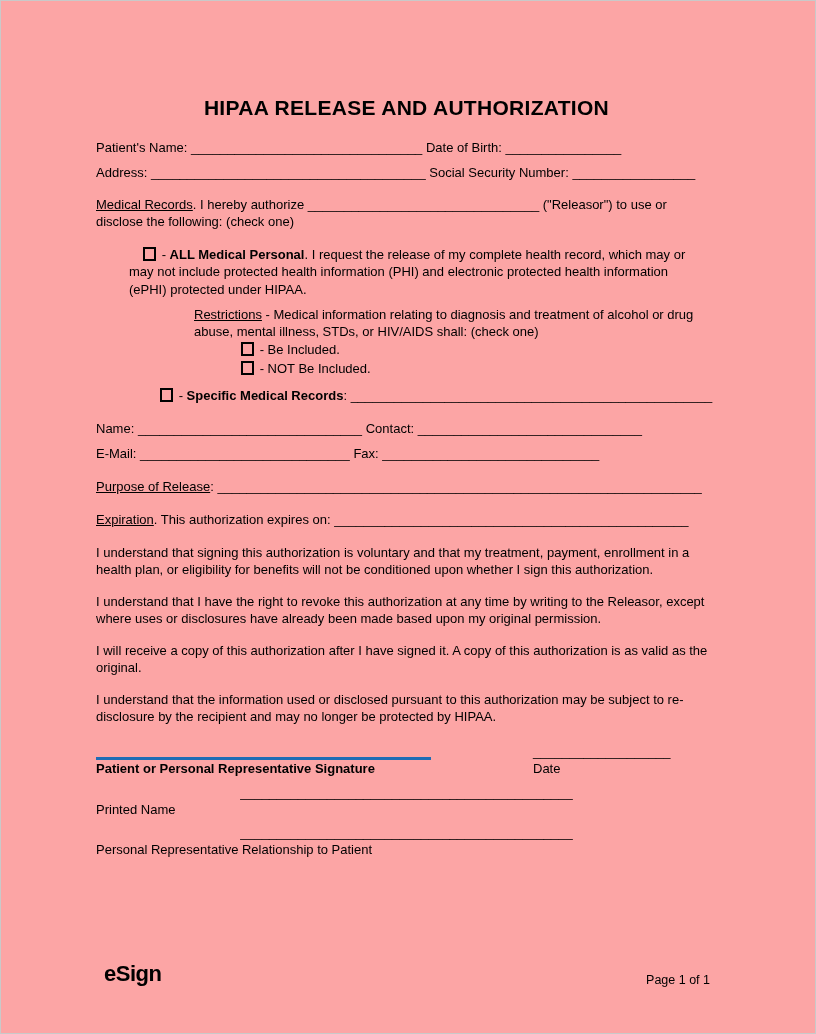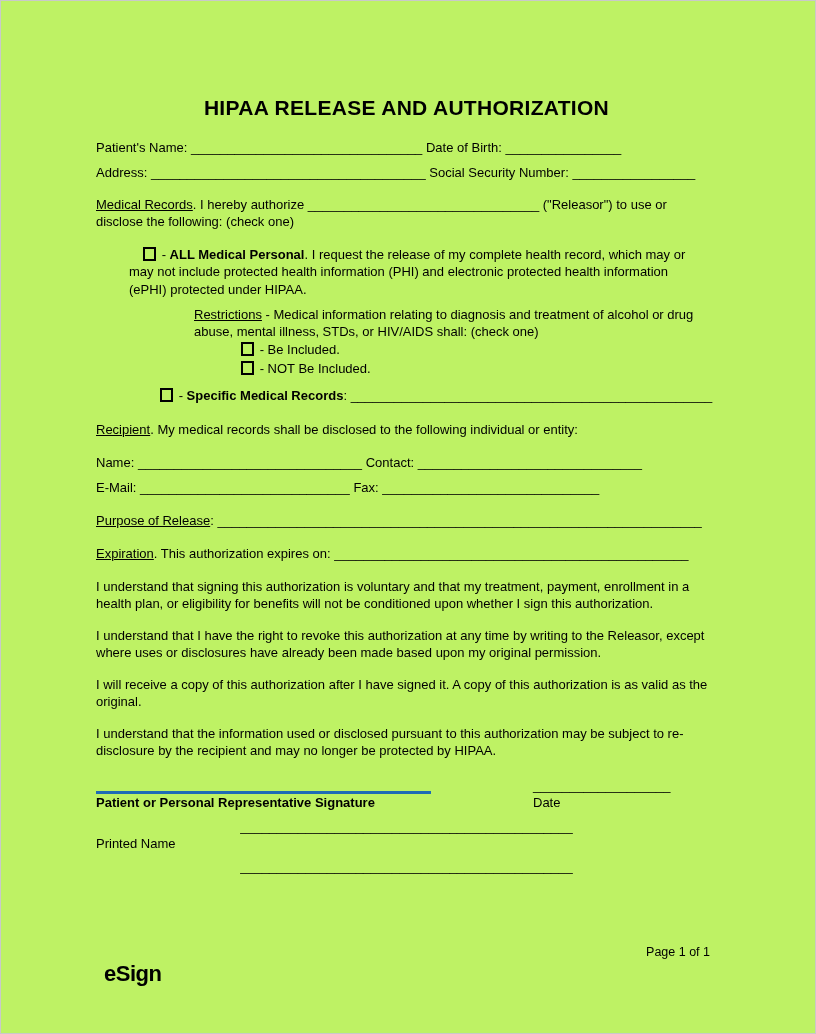--- a/index.html
+++ b/index.html
@@ -1,19 +1,19 @@
 <!DOCTYPE html>
 <html><head>
 <meta charset="utf-8">
 <style>
   html, body { margin: 0; padding: 0; background: #ffffff; }
   .page {
     position: relative;
     width: 816px; height: 1034px;
-    background: #bef264;
+    background: #fca5a5;
     border: 1px solid #c9c9c9;
     box-sizing: border-box;
     font-family: "Liberation Sans", sans-serif;
     font-size: 13px;
     color: #000000;
     overflow: hidden;
   }
   .content { position: absolute; left: 95px; top: 94px; width: 621px; }
   h1.title {
     margin: 0; padding: 0;
@@ -54,21 +54,21 @@
   .sig-line-blue { height: 3px; background: #1e6cb5; margin-top: 14px; }
   .sig-label { font-weight: bold; line-height: 17px; }
   .plain-label { line-height: 17px; }
   .blank-line { line-height: 17px; text-align: center; }
   .sig-group { margin-top: 7px; }
   .sig-group.last { margin-top: 6px; }
   .brand {
     position: absolute; left: 103px; top: 960px;
     font-size: 22px; font-weight: bold; letter-spacing: -0.5px;
   }
-  .page-num { position: absolute; right: 105px; top: 944px; font-size: 12.5px; }
+  .page-num { position: absolute; right: 105px; top: 972px; font-size: 12.5px; }
 </style>
 </head>
 <body>
 
 <div class="page">
   <div class="content">
 
     <h1 class="title">HIPAA RELEASE AND AUTHORIZATION</h1>
 
     <div class="row mt18">
@@ -111,23 +111,20 @@
       </div>
     </div>
 
     <div class="check-line mt9">
       <span class="checkbox"></span>
       <span>-</span>
       <span class="bold">Specific Medical Records</span><span>:</span>
       <span class="blank">__________________________________________________</span>
     </div>
 
-    <p class="para mt17">
-      <span class="u">Recipient</span><span>. My medical records shall be disclosed to the following individual or entity:</span>
-    </p>
 
     <div class="row mt16">
       <span>Name:</span>
       <span class="blank">_______________________________</span>
       <span>Contact:</span>
       <span class="blank">_______________________________</span>
     </div>
 
 
     <div class="row mt8">
@@ -164,20 +161,21 @@
         </div>
       </div>
 
       <div class="sig-group">
         <div class="blank-line blank">______________________________________________</div>
         <div class="plain-label">Printed Name</div>
       </div>
 
       <div class="sig-group last">
         <div class="blank-line blank">______________________________________________</div>
+        <div class="plain-label">Personal Representative Relationship to Patient</div>
       </div>
     </div>
 
   </div>
 
   <div class="brand">eSign</div>
   <div class="page-num">Page 1 of 1</div>
 </div>
 
 </body></html>

